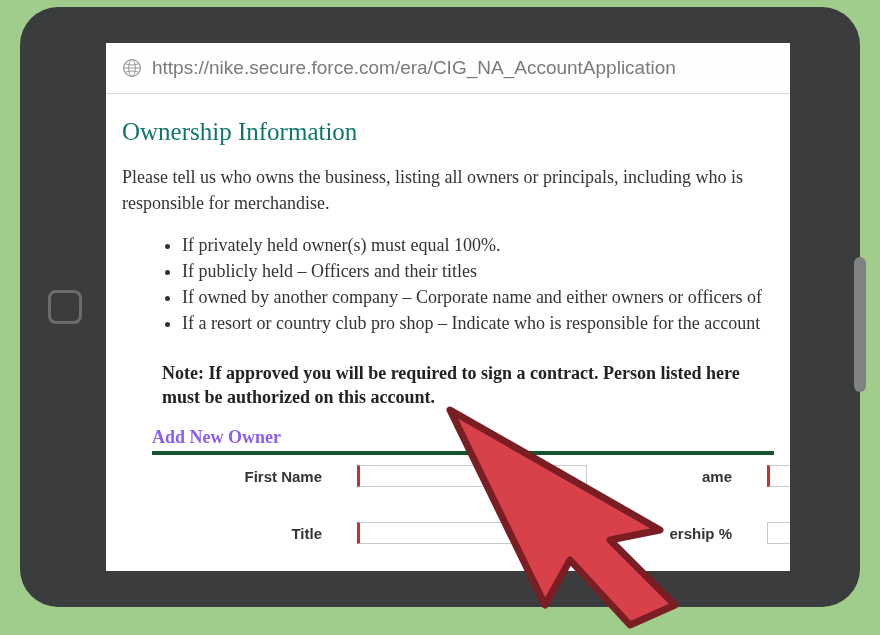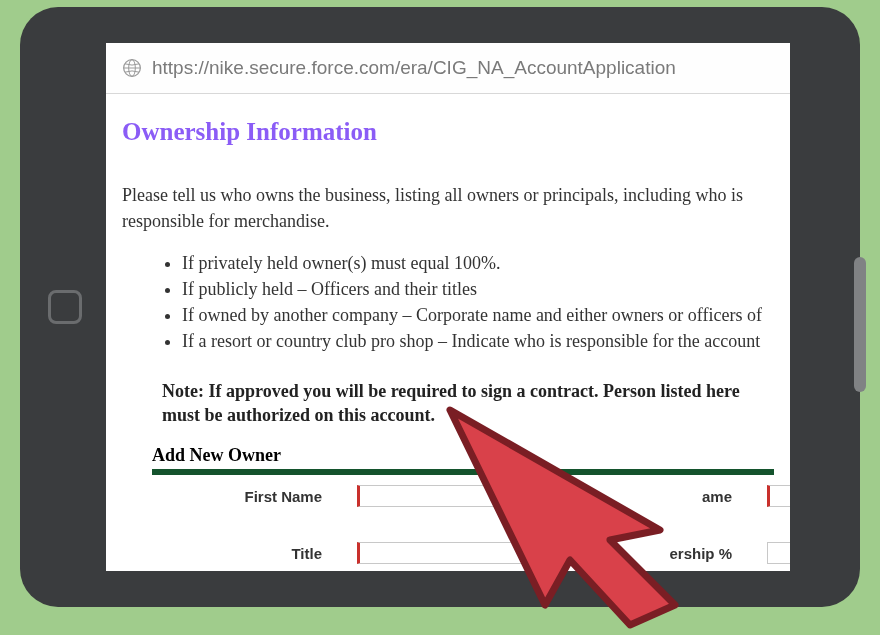--- a/index.html
+++ b/index.html
@@ -67,23 +67,23 @@
       font-family: Arial, sans-serif;
       white-space: nowrap;
       overflow: hidden;
     }
     .content {
       padding: 24px 16px 0 16px;
       color: #222;
     }
     .heading {
       font-size: 25px;
-      font-weight: bold;
-      margin-bottom: 36px;
-      color: #8b5cf6;
+      font-weight: normal;
+      margin-bottom: 18px;
+      color: #0f766e;
     }
     .intro {
       font-size: 18px;
       line-height: 1.45;
       margin-bottom: 16px;
       color: #333;
     }
     .bullets {
       list-style: disc;
       padding-left: 60px;
@@ -104,24 +104,24 @@
       margin-bottom: 18px;
       margin-left: 40px;
     }
     .form-block {
       padding-left: 30px;
       padding-right: 0;
     }
     .subheading {
       font-size: 18px;
       font-weight: bold;
-      border-bottom: 6px solid #14532d;
+      border-bottom: 4px solid #14532d;
       padding-bottom: 3px;
       margin-bottom: 10px;
-      color: #000000;
+      color: #8b5cf6;
     }
     .form-grid {
       display: grid;
       grid-template-columns: 170px 230px 110px 1fr;
       row-gap: 8px;
       column-gap: 8px;
       align-items: center;
       font-family: Arial, sans-serif;
       gap: 35px;
     }

